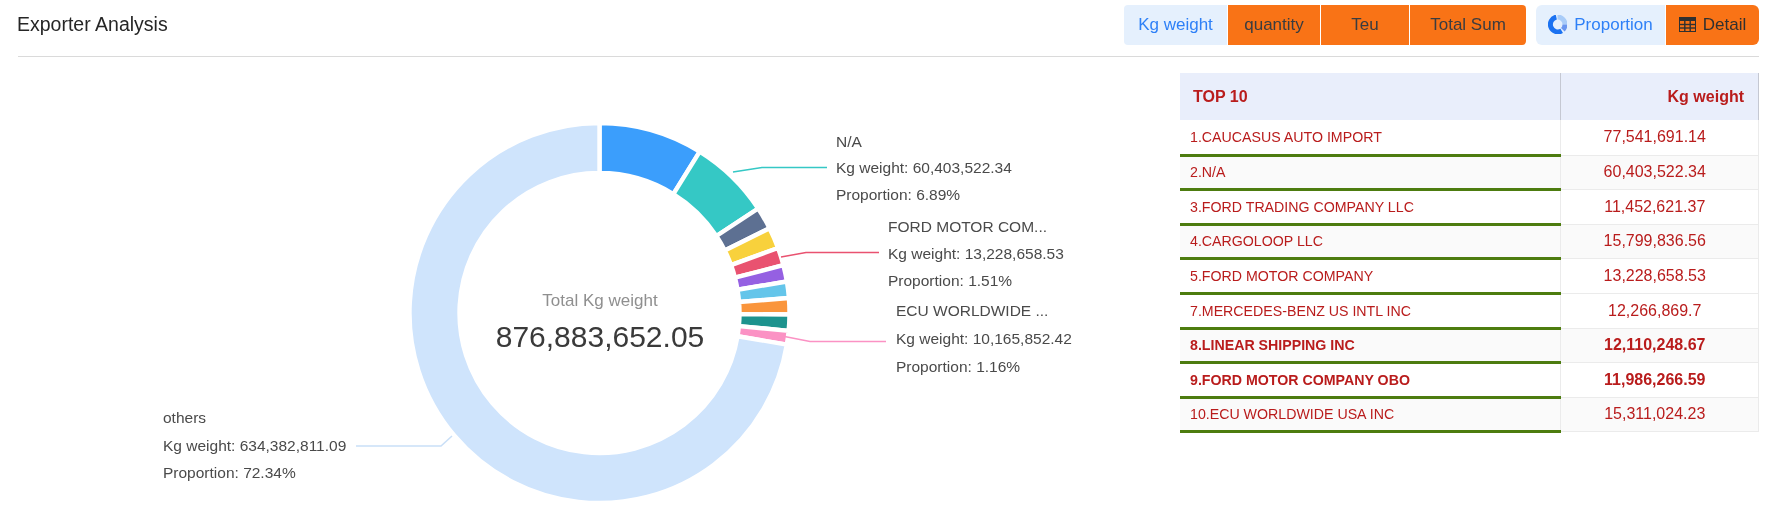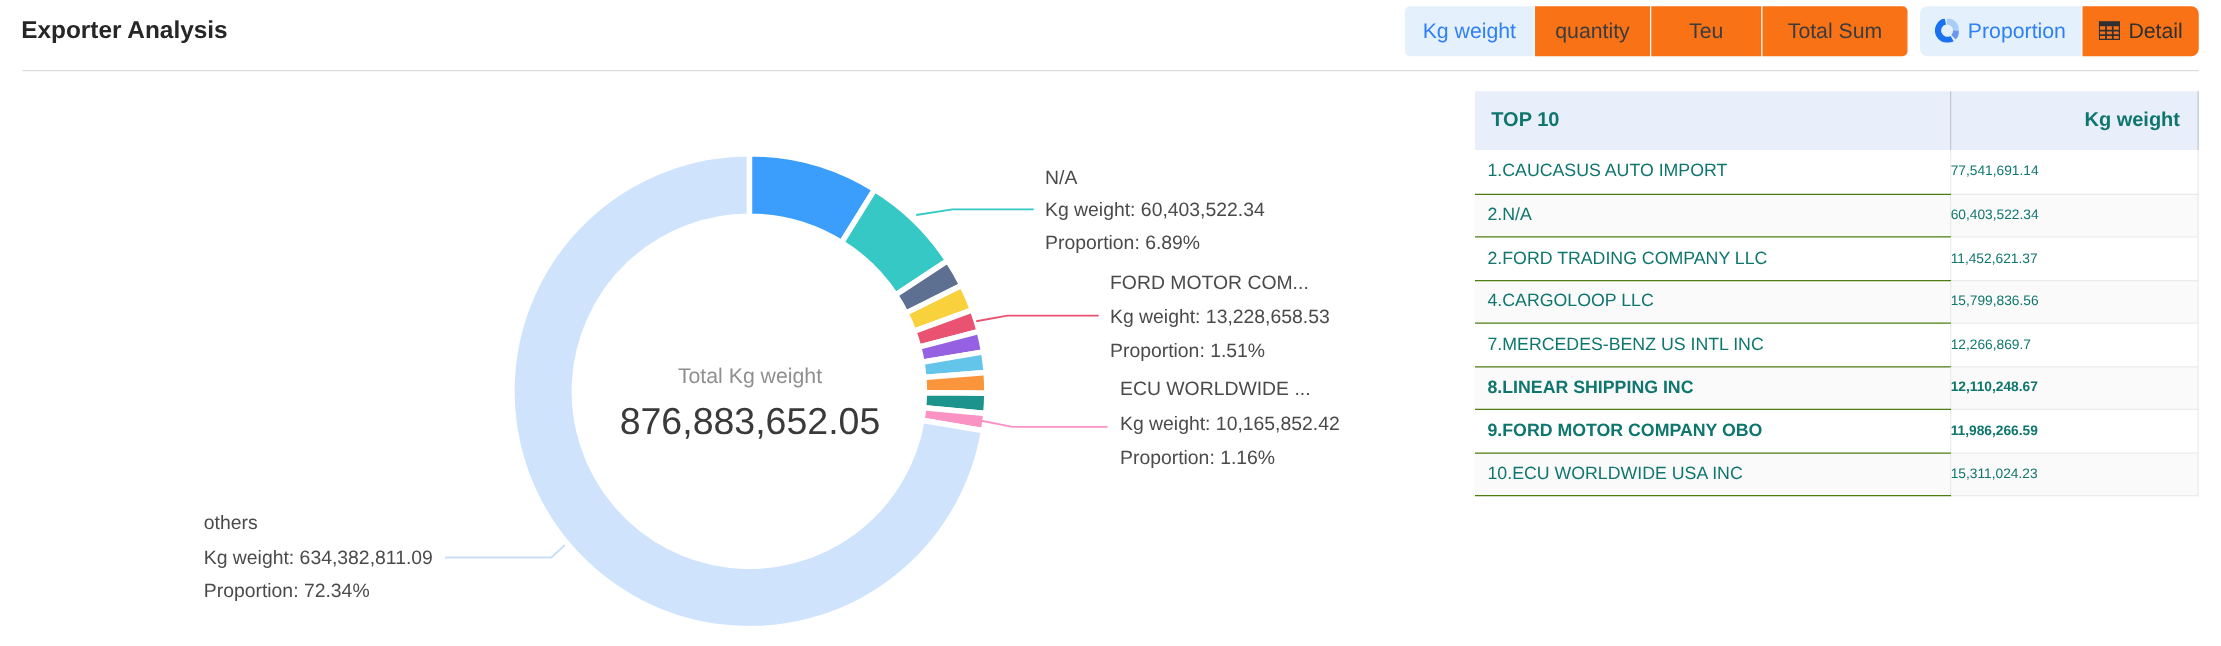--- a/index.html
+++ b/index.html
@@ -1,18 +1,18 @@
 <!DOCTYPE html>
 <html><head>
 <meta charset="utf-8">
 <style>
 * { margin:0; padding:0; box-sizing:border-box; }
 html,body { width:1777px; height:517px; background:#fff; font-family:"Liberation Sans",sans-serif; overflow:hidden; }
 .abs { position:absolute; }
-#title { left:17px; top:9px; font-size:19.5px; color:#262626; line-height:30px;font-weight:bold; }
+#title { left:17px; top:9px; font-size:19.5px; color:#262626; line-height:30px; }
 #divider { left:18px; top:56px; width:1741px; height:1px; background:#dadada; }
 .btn { position:absolute; top:4.5px; height:40px; font-size:17px; display:flex; align-items:center; justify-content:center; }
 .grp { background:#f97316; color:#3A3C40; }
 .act { background:#E5F0FD; color:#2E80F7; }
 table { border-collapse:collapse; }
 </style>
 </head>
 <body style="position:relative">
 <div class="abs" id="title">Exporter Analysis</div>
 
@@ -73,41 +73,45 @@
 <text x="896" y="371.5">Proportion: 1.16%</text>
 <text x="163" y="423">others</text>
 <text x="163" y="451">Kg weight: 634,382,811.09</text>
 <text x="163" y="477.5">Proportion: 72.34%</text>
 </g>
 <text x="600" y="306" font-size="17" fill="#8F8F8F" text-anchor="middle">Total Kg weight</text>
 <text x="600" y="347" font-size="30" fill="#3A3A3A" text-anchor="middle">876,883,652.05</text>
 </svg>
 
 <div class="abs" style="left:1180px;top:73px;width:579px;">
-<table style="width:100%;color:#0f766e;">
+<table style="width:100%;color:#b91c1c;">
 <tbody>
         <tr style="background:#E9EEFB;height:47px;font-weight:bold;font-size:16px;">
 <td style="width:380px;padding-left:13px;border-right:1px solid #C5C8D2;">TOP 10</td>
 <td style="text-align:right;padding-right:14px;border-right:1px solid #C5C8D2;">Kg weight</td>
 </tr>
 <tr style="height:35px;">
           <td class="c1">1.CAUCASUS AUTO IMPORT</td>
           <td class="c2">77,541,691.14</td>
         </tr>
 <tr style="height:34px;background:#FAFAFA;">
           <td class="c1">2.N/A</td>
           <td class="c2">60,403,522.34</td>
         </tr>
 <tr style="height:35px;">
-          <td class="c1">2.FORD TRADING COMPANY LLC</td>
+          <td class="c1">3.FORD TRADING COMPANY LLC</td>
           <td class="c2">11,452,621.37</td>
         </tr>
 <tr style="height:34px;background:#FAFAFA;">
           <td class="c1">4.CARGOLOOP LLC</td>
           <td class="c2">15,799,836.56</td>
+        </tr>
+<tr style="height:35px;">
+          <td class="c1">5.FORD MOTOR COMPANY</td>
+          <td class="c2">13,228,658.53</td>
         </tr>
 <tr style="height:35px;">
           <td class="c1">7.MERCEDES-BENZ US INTL INC</td>
           <td class="c2">12,266,869.7</td>
         </tr>
 <tr style="height:34px;background:#FAFAFA;font-weight:bold;">
           <td class="c1">8.LINEAR SHIPPING INC</td>
           <td class="c2">12,110,248.67</td>
         </tr>
 <tr style="height:35px;font-weight:bold;">
@@ -115,15 +119,15 @@
           <td class="c2">11,986,266.59</td>
         </tr>
 <tr style="height:34px;background:#FAFAFA;">
           <td class="c1">10.ECU WORLDWIDE USA INC</td>
           <td class="c2">15,311,024.23</td>
         </tr>
 </tbody>
     </table>
 </div>
 <style>
-.c1 { font-size:14.2px; padding-left:10px; border-bottom:1px solid #4d7c0f; border-right:1px solid #EBEBEB; }
-.c2 { font-size:11px; text-align:left; padding-right:9px; border-bottom:1px solid #EBEBEB; border-right:1px solid #EBEBEB; }
+.c1 { font-size:14.2px; padding-left:10px; border-bottom:3px solid #4d7c0f; border-right:1px solid #EBEBEB; }
+.c2 { font-size:16px; text-align:center; padding-right:9px; border-bottom:1px solid #EBEBEB; border-right:1px solid #EBEBEB; }
 </style>
 
 </body></html>

